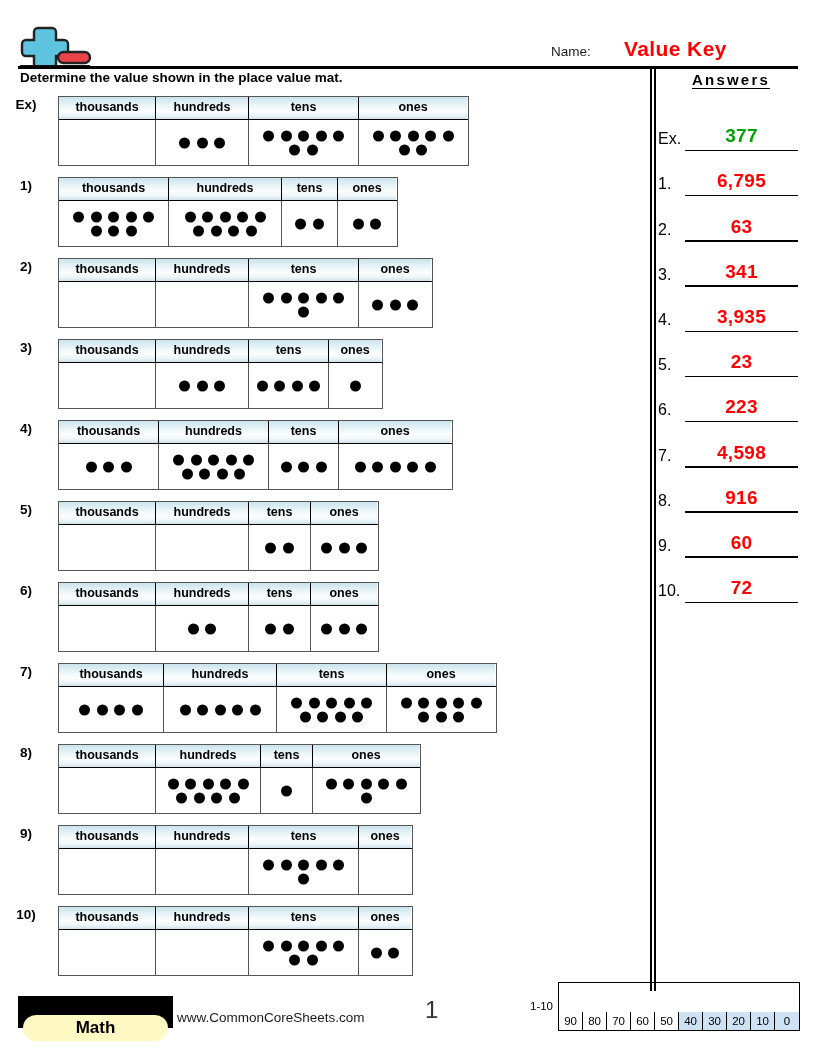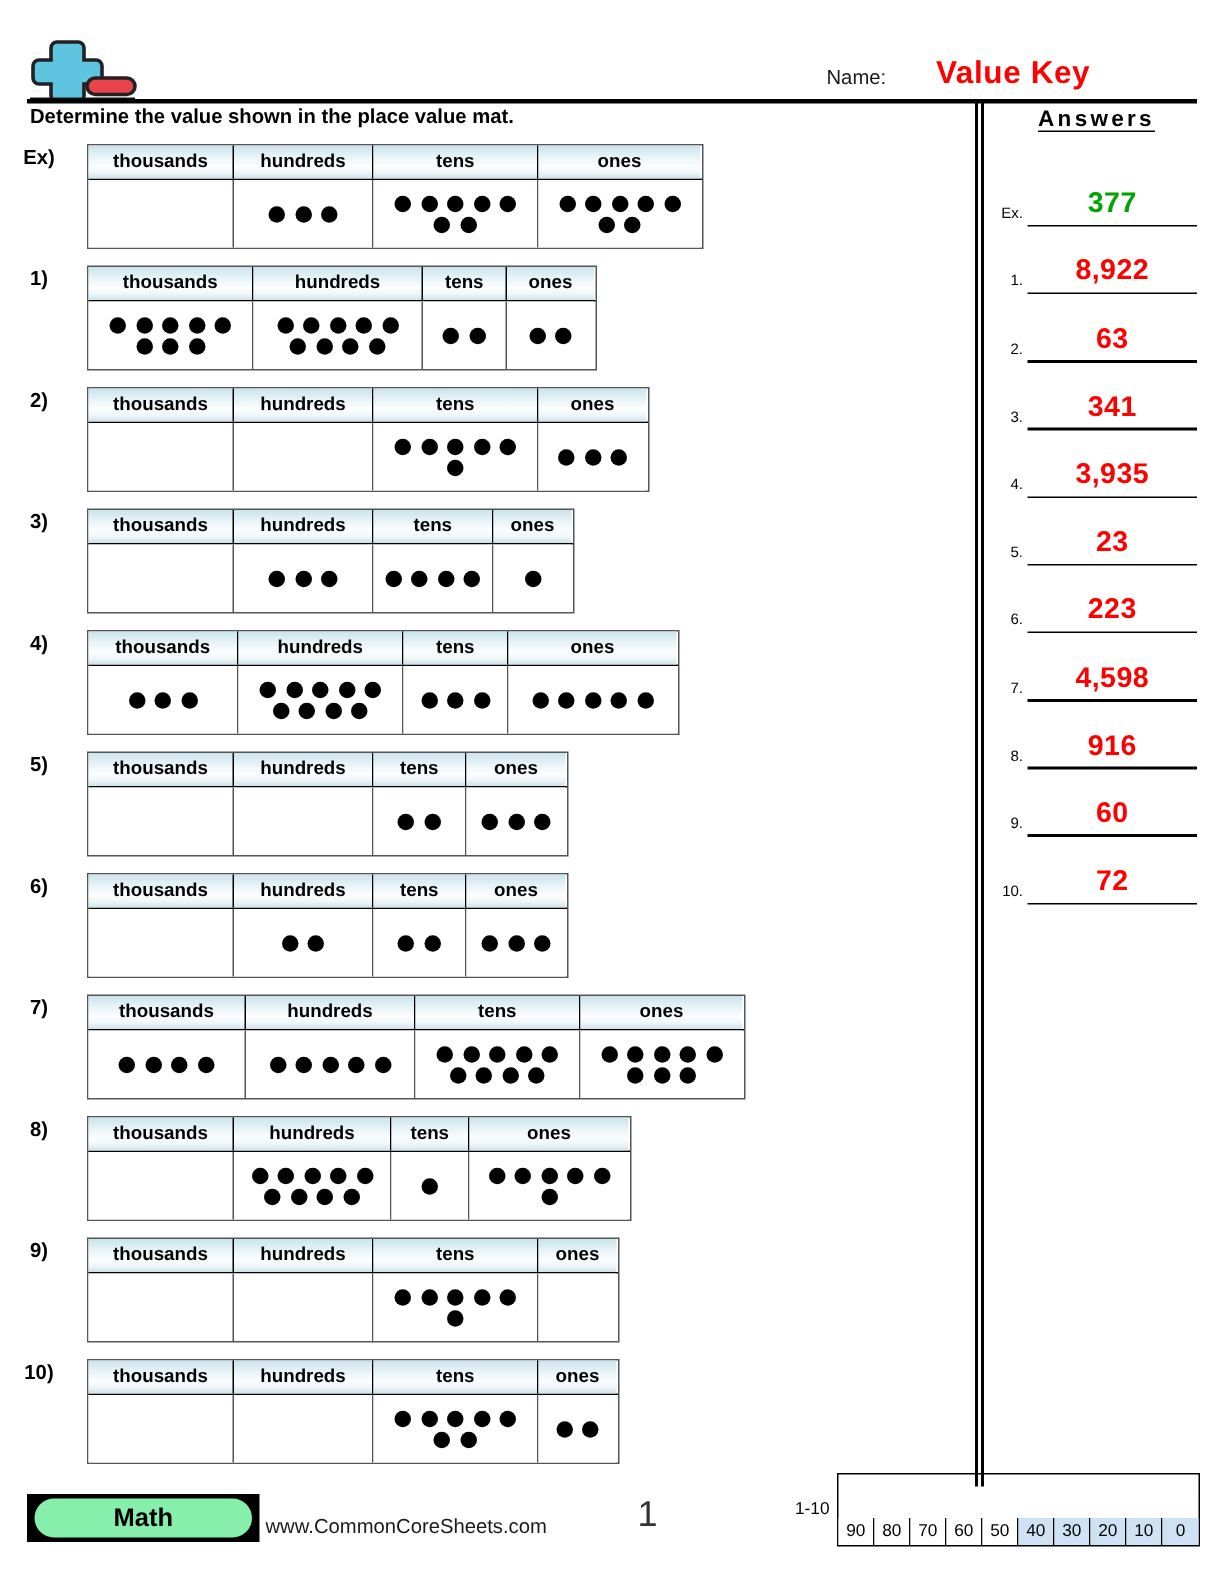--- a/index.html
+++ b/index.html
@@ -41,22 +41,22 @@
   .divider .l2{position:absolute;left:4px;top:0;width:1.6px;height:100%;background:#000;}
 
   .answers-head{
     position:absolute;left:666px;top:71px;width:130px;text-align:center;
     font-size:15px;font-weight:bold;letter-spacing:2.2px;
     text-decoration:underline;text-underline-offset:3px;
   }
   .ans-list{position:absolute;left:658px;top:106px;width:150px;}
   .ans-row{position:relative;height:45.2px;}
   .ans-num{
-    position:absolute;left:0;bottom:3px;width:24px;text-align:right;
-    font-size:10px;color:#000;
+    position:absolute;left:0;bottom:3px;width:24px;
+    font-size:16px;color:#000;
   }
   .ans-line{
     position:absolute;left:27px;bottom:0;width:113px;height:1.4px;background:#000;
   }
   .ans-val{
     position:absolute;left:27px;bottom:4px;width:113px;text-align:center;
     font-size:19px;font-weight:bold;color:#ff0000;letter-spacing:.3px;
   }
   .ans-val.ex{color:#00a300;}
 
@@ -94,22 +94,22 @@
     position:absolute;left:0;right:0;top:50%;transform:translateY(-50%);
     display:flex;flex-direction:column;gap:3px;align-items:center;
   }
 
   
   .footer{position:absolute;left:0;top:990px;width:816px;height:66px;}
   .math-badge{
     position:absolute;left:18px;top:6px;width:155px;height:32px;background:#000;
   }
   .math-pill{
-    position:absolute;left:5px;top:3px;width:145px;height:26px;
-    background:#86efac;border-radius:13px;
+    position:absolute;left:5px;top:19px;width:145px;height:26px;
+    background:#fef9c3;border-radius:13px;
     text-align:center;line-height:26px;
     font-size:17px;font-weight:bold;color:#000;
   }
   .site{
     position:absolute;left:177px;top:20px;font-size:13.5px;color:#1a1a1a;
   }
   .pagenum{
     position:absolute;left:425px;top:6px;font-size:24px;color:#333;
   }
   .score{position:absolute;left:530px;top:6px;height:20px;display:flex;align-items:center;}
@@ -150,21 +150,21 @@
 
   <div class="answers-head">Answers</div>
   <div class="ans-list" id="answers-list">
       <div class="ans-row">
         <div class="ans-num">Ex.</div>
         <div class="ans-val ex" style="color: rgb(0, 163, 0);">377</div>
         <div class="ans-line"></div>
       </div>
       <div class="ans-row">
         <div class="ans-num">1.</div>
-        <div class="ans-val" style="color: rgb(255, 0, 0);">8,922</div>
+        <div class="ans-val" style="color: rgb(255, 0, 0);">6,795</div>
         <div class="ans-line"></div>
       </div>
       <div class="ans-row">
         <div class="ans-num">2.</div>
         <div class="ans-val" style="color: rgb(255, 0, 0);">63</div>
         <div class="ans-line"></div>
       </div>
       <div class="ans-row">
         <div class="ans-num">3.</div>
         <div class="ans-val" style="color: rgb(255, 0, 0); margin-top: 12px;">341</div>

